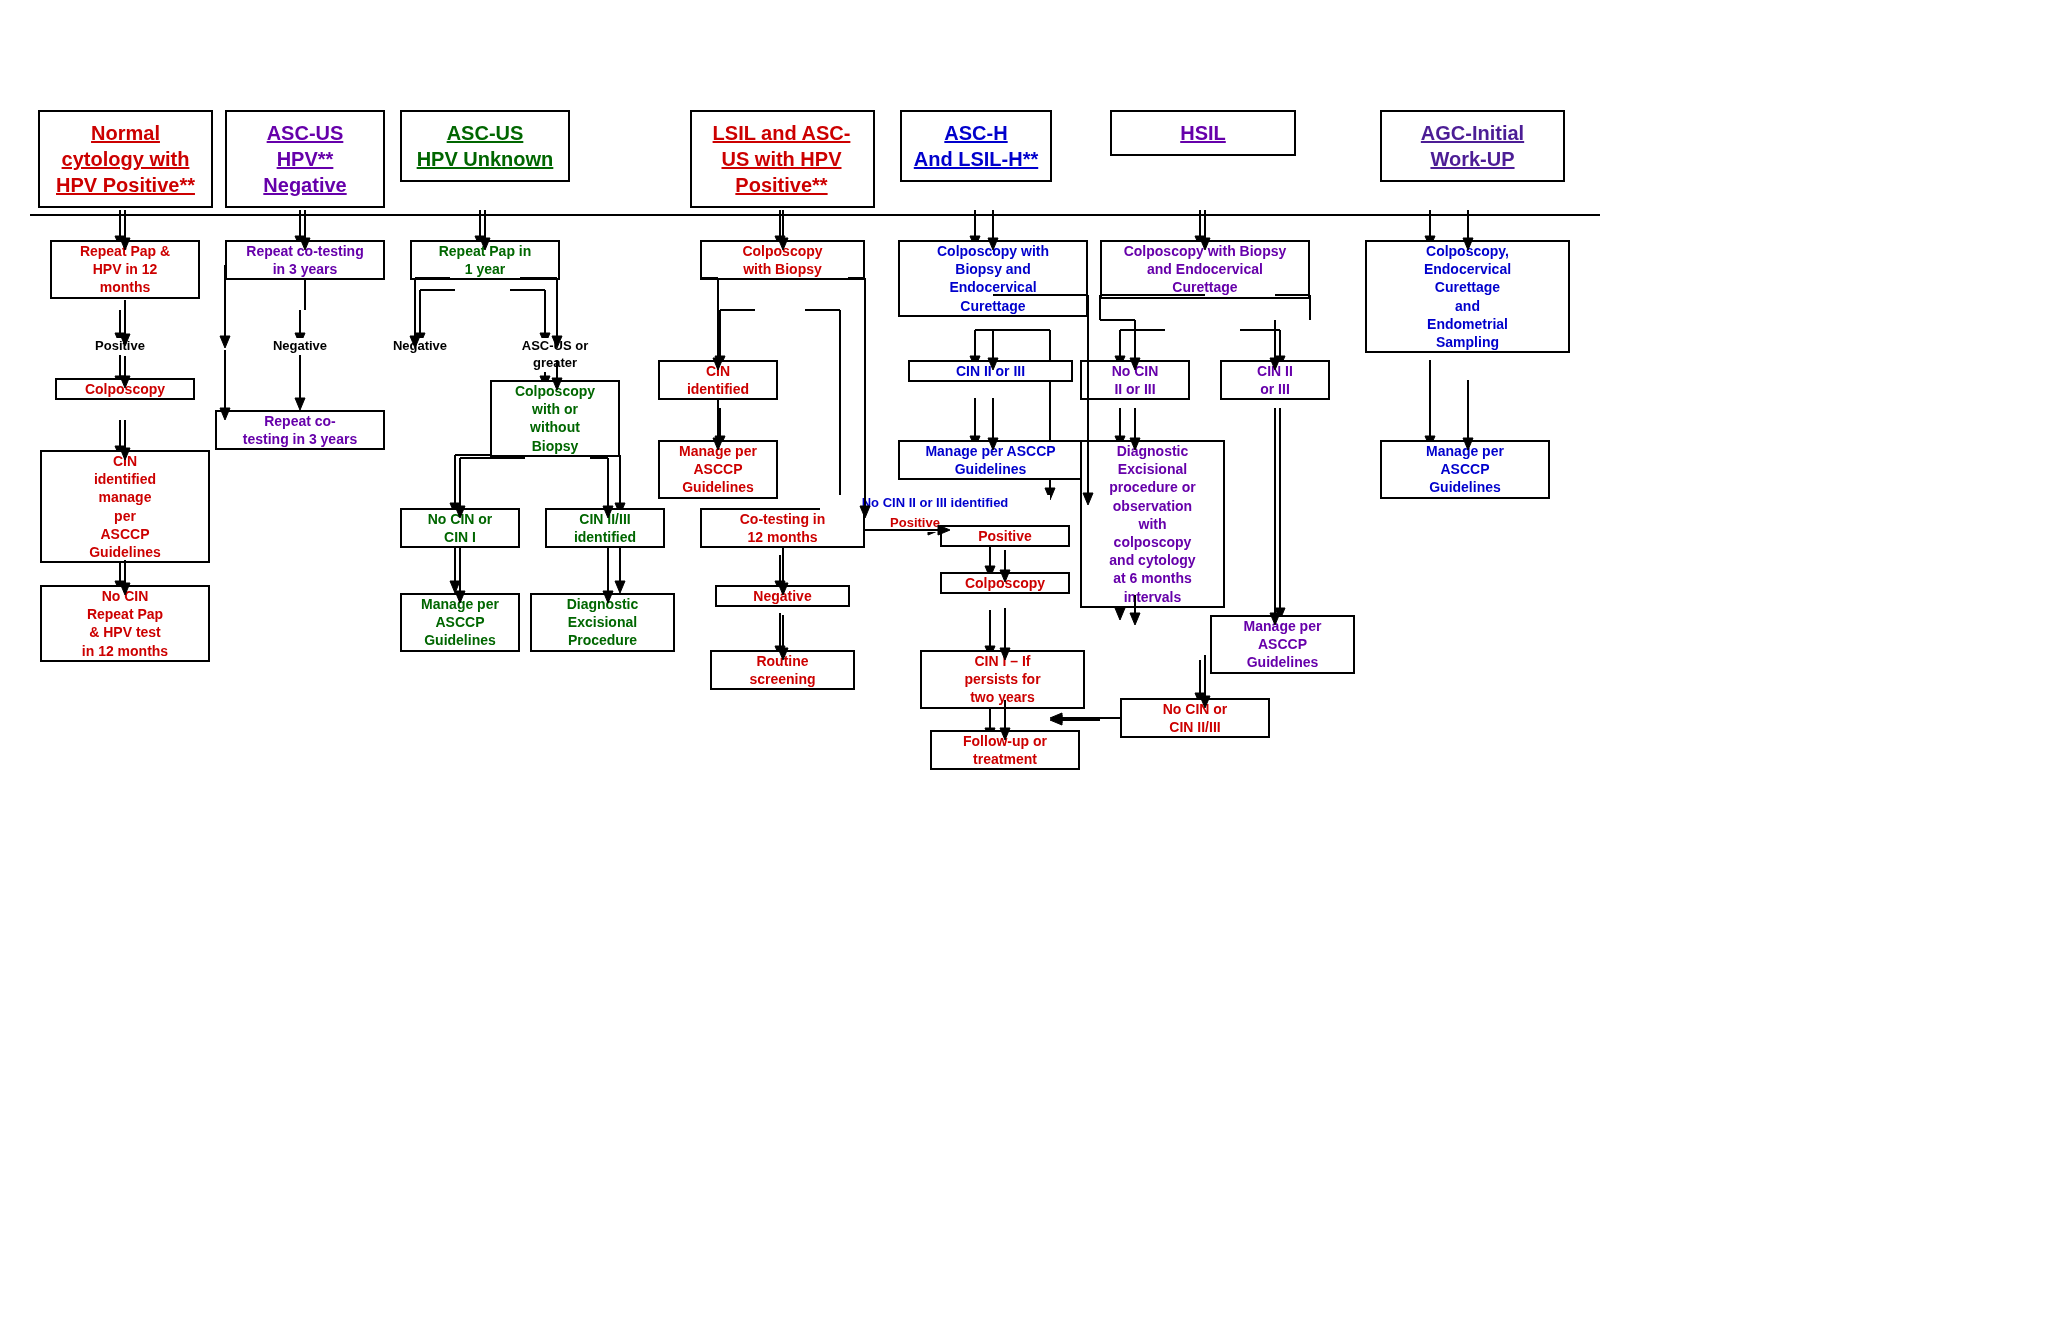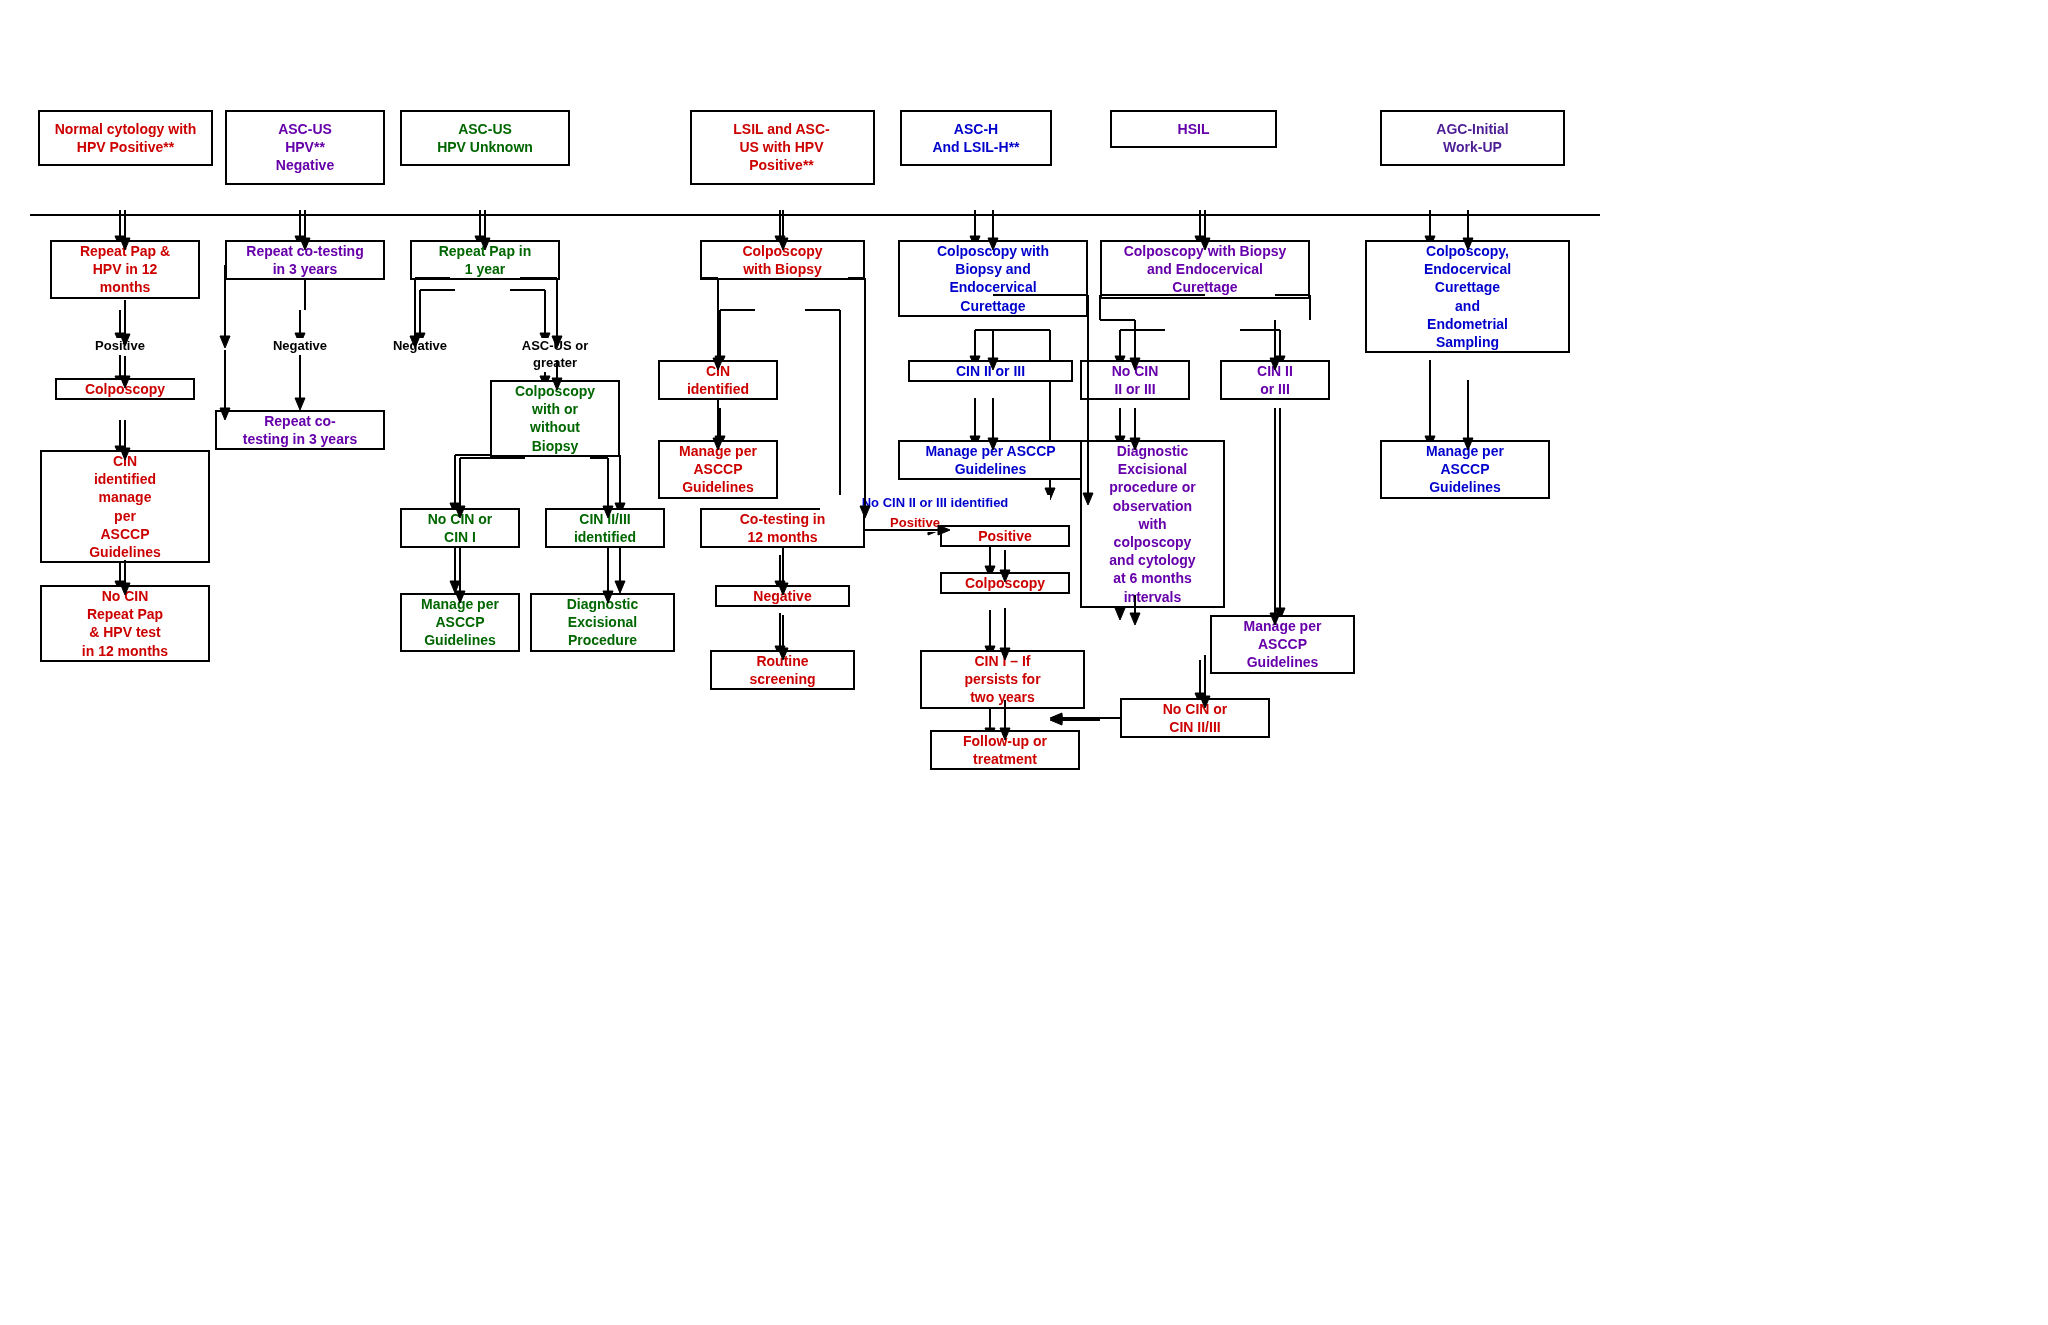--- a/index.html
+++ b/index.html
@@ -35,24 +35,25 @@
     .blue { color: #0000cc; }
     .purple { color: #6600aa; }
     .darkblue { color: #4c1d95; }
 
     
     .header-box {
       position: absolute;
       border: 2px solid #000;
       text-align: center;
       padding: 8px 10px;
-      font-size: 14px;
+      font-size: 20px;
       font-weight: bold;
       line-height: 1.3;
       background: #fff;
+      text-decoration: underline;
     }
 
     
     svg.arrows {
       position: absolute;
       top: 0; left: 0;
       width: 2048px;
       height: 1325px;
       pointer-events: none;
     }
@@ -344,21 +345,21 @@
   </div>
 
   <div class="box red" style="left:920px; top:650px; width:165px;">
     CIN I – If<br>persists for<br>two years
   </div>
 
   <div class="box red" style="left:930px; top:730px; width:150px;">
     Follow-up or<br>treatment
   </div>
 
-  <div class="header-box purple" style="left:1110px; top:110px; width:167px;text-align:center;">
+  <div class="header-box purple" style="left:1110px; top:110px; width:186px;text-align:center;">
     HSIL
   </div>
 
   <div class="box purple" style="left:1100px; top:240px; width:210px;">
     Colposcopy with Biopsy<br>and Endocervical<br>Curettage
   </div>
 
   <div class="box purple" style="left:1080px; top:360px; width:110px;">
     No CIN<br>II or III
   </div>

